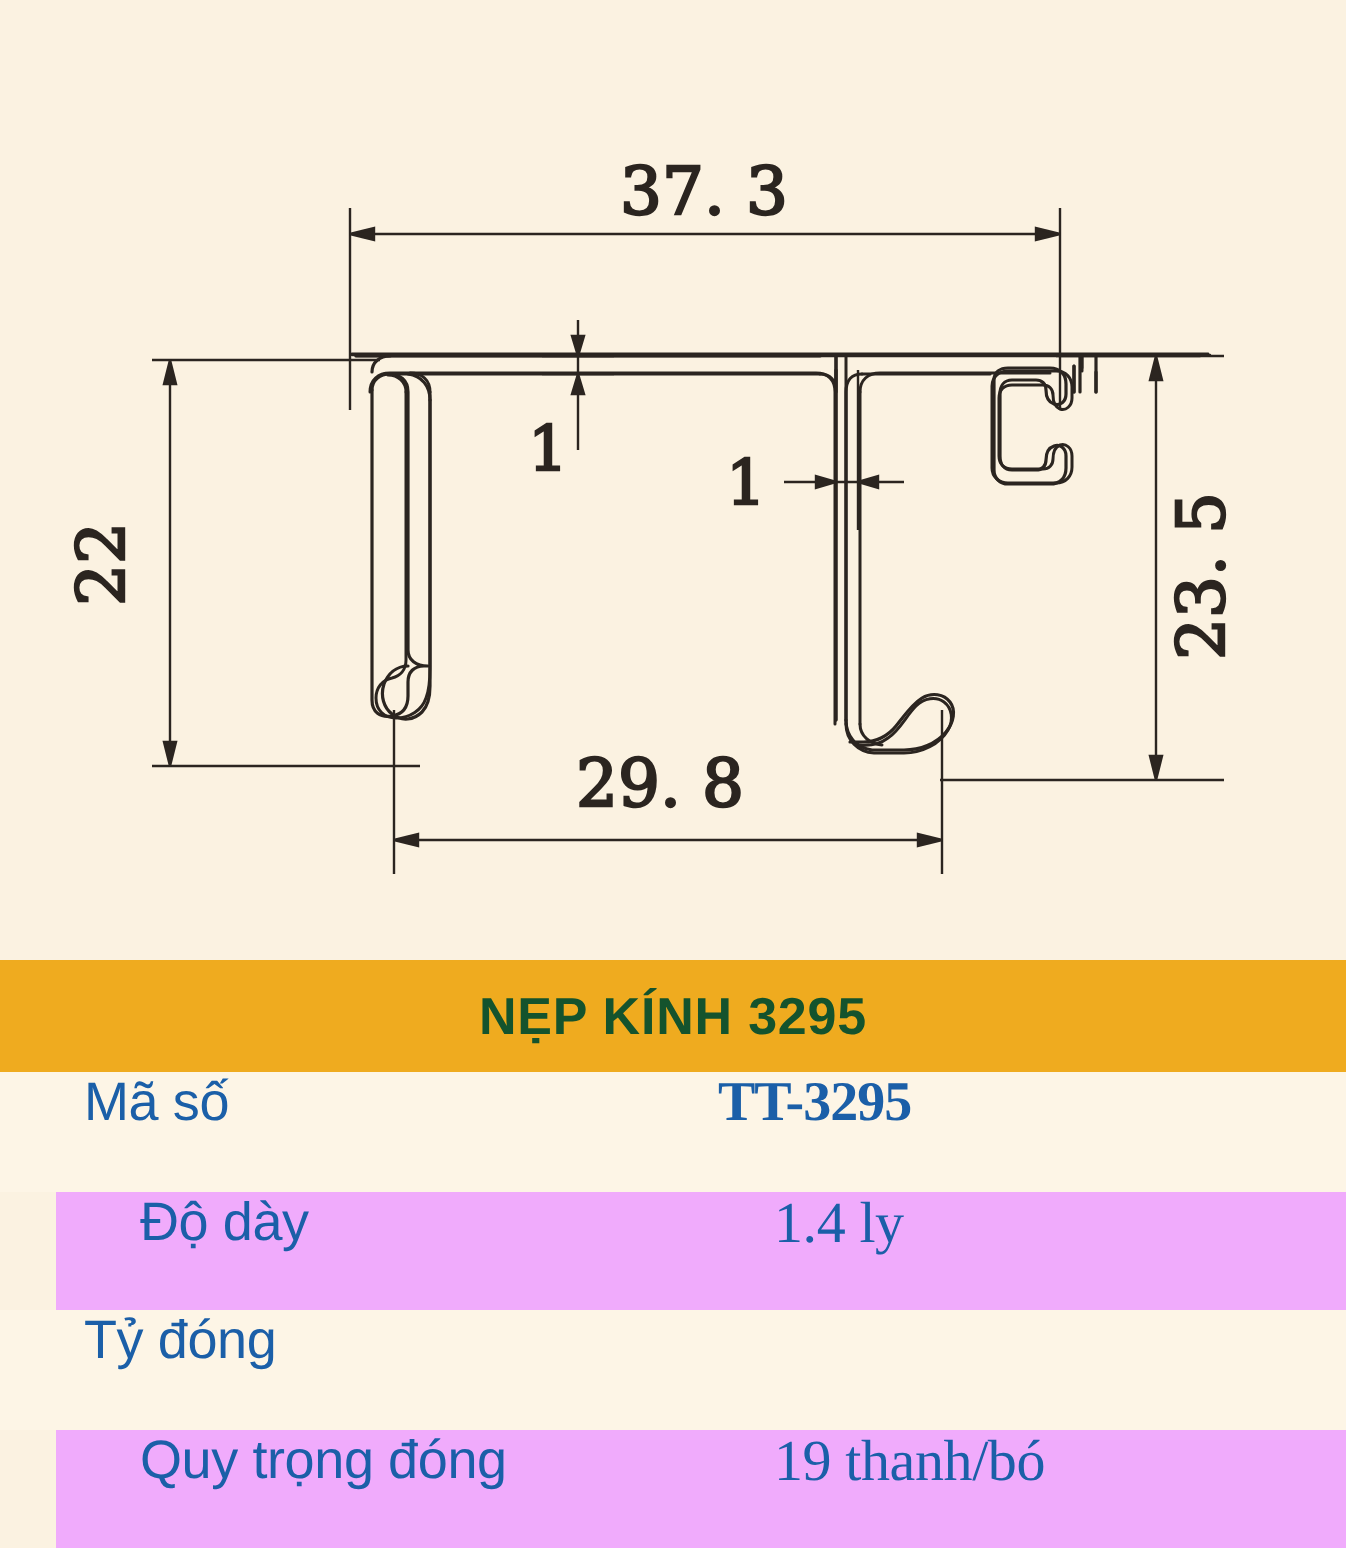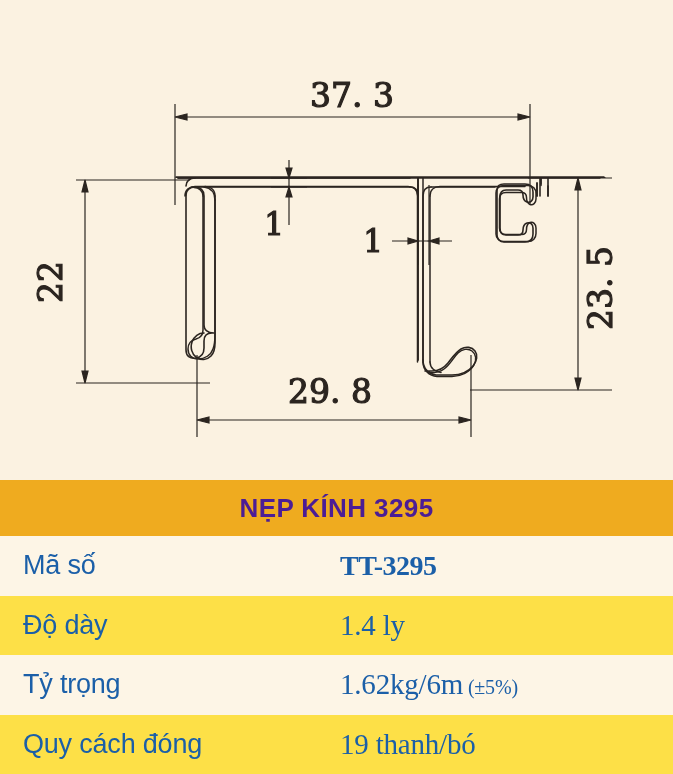--- a/index.html
+++ b/index.html
@@ -22,34 +22,34 @@
   .spec-table{
     position:absolute;left:0;top:480px;width:673px;height:294px;
     display:flex;flex-direction:column;
   }
   .spec-header{
     height:56px;
     background:#efab1f;
     display:flex;align-items:center;justify-content:center;
   }
   .spec-header-title{
-    color:#4c1d95;
+    color:#14532d;
     font-size:26px;
     font-weight:bold;
     letter-spacing:.4px;
     font-family:"Liberation Sans",sans-serif;
   }
   .spec-row{
     flex:1 1 0;
-    display:flex;align-items:center;
-    padding-left:23px;
+    display:flex;
+    padding-left:42px;
     box-sizing:border-box;
   }
   .row-odd{background:#fdf5e6;}
-  .row-even{background:#fde047;}
+  .row-even{background:#f0abfc;margin-left:28px;}
   .spec-label{
     color:#1b5fa8;
     font-size:27px;
     width:317px;
     flex:0 0 317px;
     font-family:"Liberation Sans",sans-serif;
     letter-spacing:-.2px;
   }
   .spec-value{
     color:#1b5fa8;
@@ -342,23 +342,22 @@
       <div class="spec-label">Mã số</div>
       <div class="spec-value bold">TT-3295</div>
     </div>
 
     <div class="spec-row row-even">
       <div class="spec-label">Độ dày</div>
       <div class="spec-value">1.4 ly</div>
     </div>
 
     <div class="spec-row row-odd">
-      <div class="spec-label">Tỷ trọng</div>
-      <div class="spec-value"><span>1.62kg/6m</span><span class="spec-tol"> (±5%)</span></div>
+      <div class="spec-label">Tỷ đóng</div>
     </div>
 
     <div class="spec-row row-even">
-      <div class="spec-label">Quy cách đóng</div>
+      <div class="spec-label">Quy trọng đóng</div>
       <div class="spec-value">19 thanh/bó</div>
     </div>
 
   </div>
 </div>
 
 </body></html>

